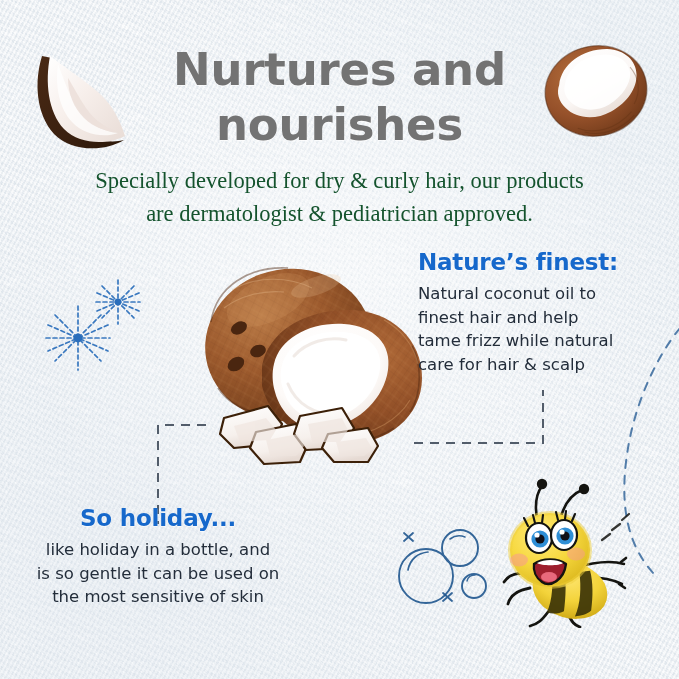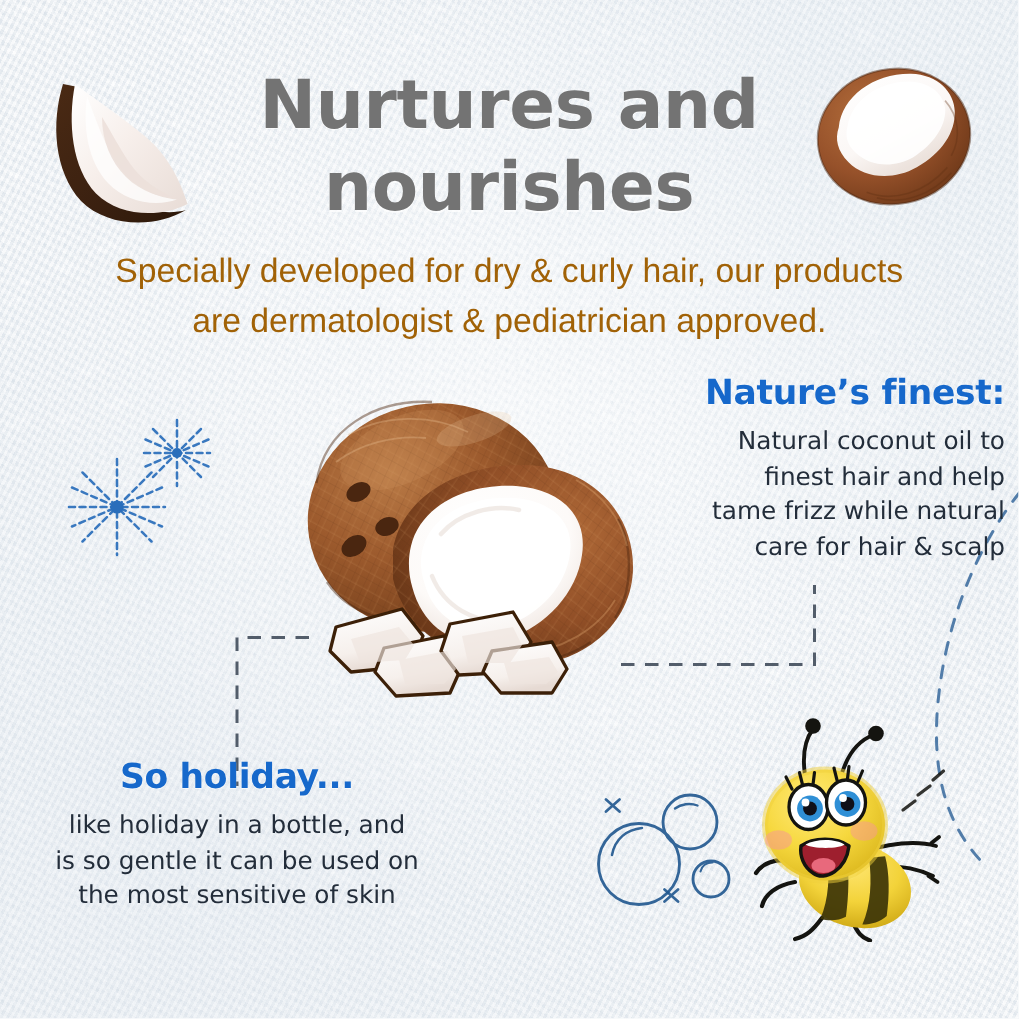--- a/index.html
+++ b/index.html
@@ -74,22 +74,22 @@
     text-shadow: 0 1px 0 rgba(255,255,255,.65);
   }
   .headline span { display: block; }
 
   .subhead {
     position: absolute;
     left: 44px;
     width: 591px;
     top: 164px;
     text-align: center;
-    color: #a16207;
-    font-family: Liberation Sans, sans-serif;
+    color: #14532d;
+    font-family: Liberation Serif, serif;
     font-size: 22.5px;
     line-height: 33px;
     font-weight: 400;
   }
   .subhead span { display: block; white-space: nowrap; }
 
   .blk-title {
     color: #1668cb;
     font-family: "DejaVu Sans", sans-serif;
     font-weight: bold;
@@ -104,21 +104,21 @@
     font-size: 16.5px;
     line-height: 23.5px;
   }
   .blk-body span { display: block; white-space: nowrap; }
 
   #natures-block {
     position: absolute;
     left: 418px;
     width: 252px;
     top: 248px;
-    text-align: right;
+    text-align: left;
   }
   #natures-block .blk-body { margin-top: 6px; }
 
   #gentle-block {
     position: absolute;
     left: 22px;
     width: 272px;
     top: 504px;
     text-align: center;
   }

